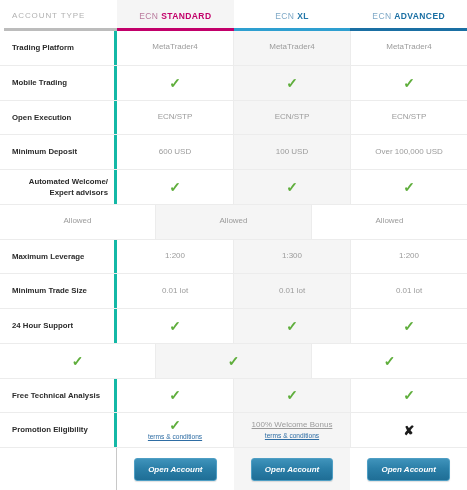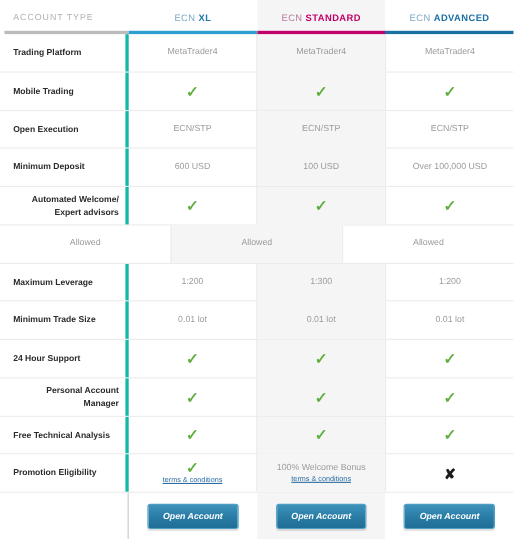--- a/index.html
+++ b/index.html
@@ -116,21 +116,21 @@
     justify-content: center;
     gap: 1px;
   }
   .tc-link {
     color: #2e6da4;
     text-decoration: underline;
     font-size: 6.6px;
     cursor: pointer;
     white-space: nowrap;
   }
-  .bonus-text { font-size: 8px; color: #9b9b9b; }
+  .bonus-text { font-size: 8px; color: #9b9b9b; text-decoration: underline; }
 
   
   .tfoot { display: flex; flex: 0 0 42px; height: 42px; }
   .tf {
     display: flex;
     align-items: center;
     justify-content: center;
     flex: 1 1 0;
     font-style: italic;
   }
@@ -157,36 +157,36 @@
 <body>
 
 <div class="table">
 
   <div class="thead">
     <div class="th label-col">
       <span>ACCOUNT TYPE</span>
       <span class="bar"></span>
     </div>
 
+    <div class="th acct highlight">
+      <span class="acct-name">
+        <span class="acct-pre pink">ECN</span>
+        <span class="acct-strong name-standard">STANDARD</span>
+      </span>
+      <span class="bar bar-standard"></span>
+    </div>
+
     <div class="th acct">
       <span class="acct-name">
         <span class="acct-pre">ECN</span>
         <span class="acct-strong name-xl">XL</span>
       </span>
       <span class="bar bar-xl"></span>
     </div>
 
-    <div class="th acct highlight">
-      <span class="acct-name">
-        <span class="acct-pre pink">ECN</span>
-        <span class="acct-strong name-standard">STANDARD</span>
-      </span>
-      <span class="bar bar-standard"></span>
-    </div>
-
     <div class="th acct">
       <span class="acct-name">
         <span class="acct-pre">ECN</span>
         <span class="acct-strong name-advanced">ADVANCED</span>
       </span>
       <span class="bar bar-advanced"></span>
     </div>
   </div>
 
   <div class="tbody" id="tbody">
@@ -255,21 +255,20 @@
           <span class="check">✓</span>
         </div>
         <div class="td highlight vsep">
           <span class="check">✓</span>
         </div>
         <div class="td vsep">
           <span class="check">✓</span>
         </div>
       </div>
       <div class="tr">
-        <div class="td rowlabel">Personal Account Manager</div>
         <div class="td">
           <span class="check">✓</span>
         </div>
         <div class="td highlight vsep">
           <span class="check">✓</span>
         </div>
         <div class="td vsep">
           <span class="check">✓</span>
         </div>
       </div>

